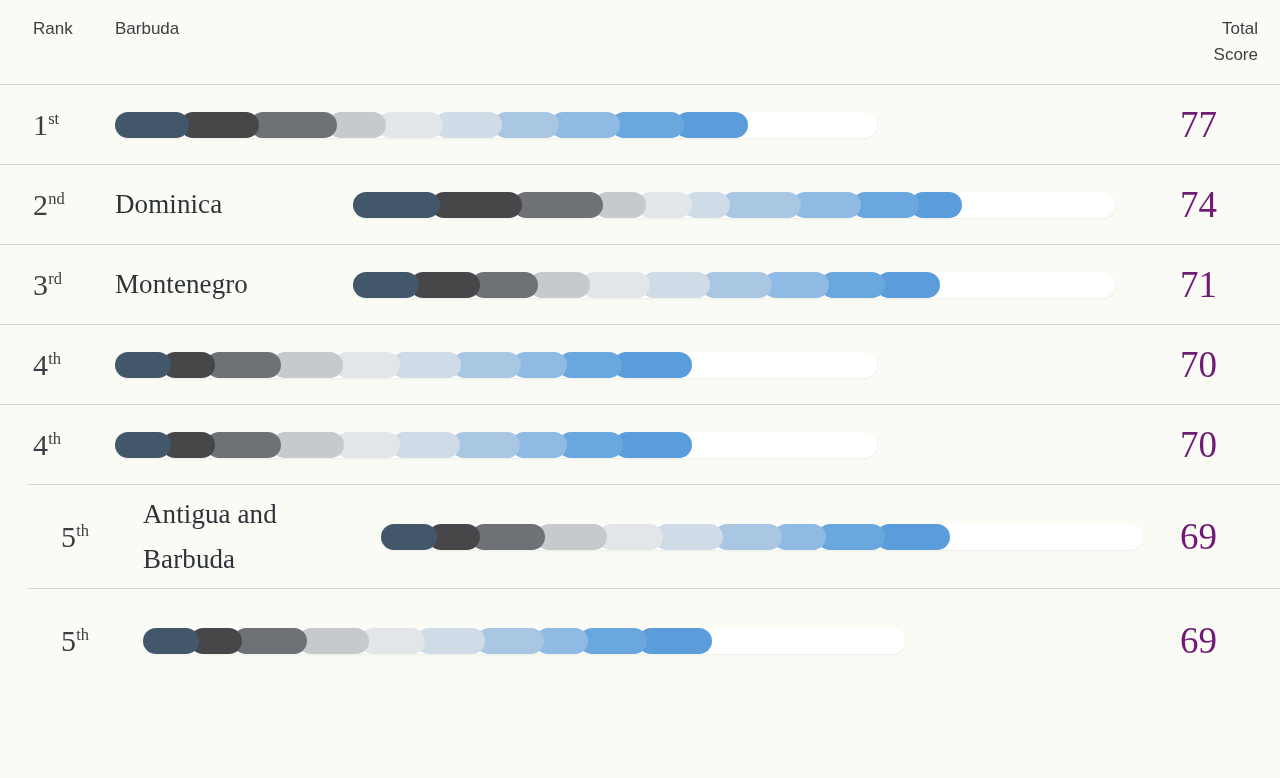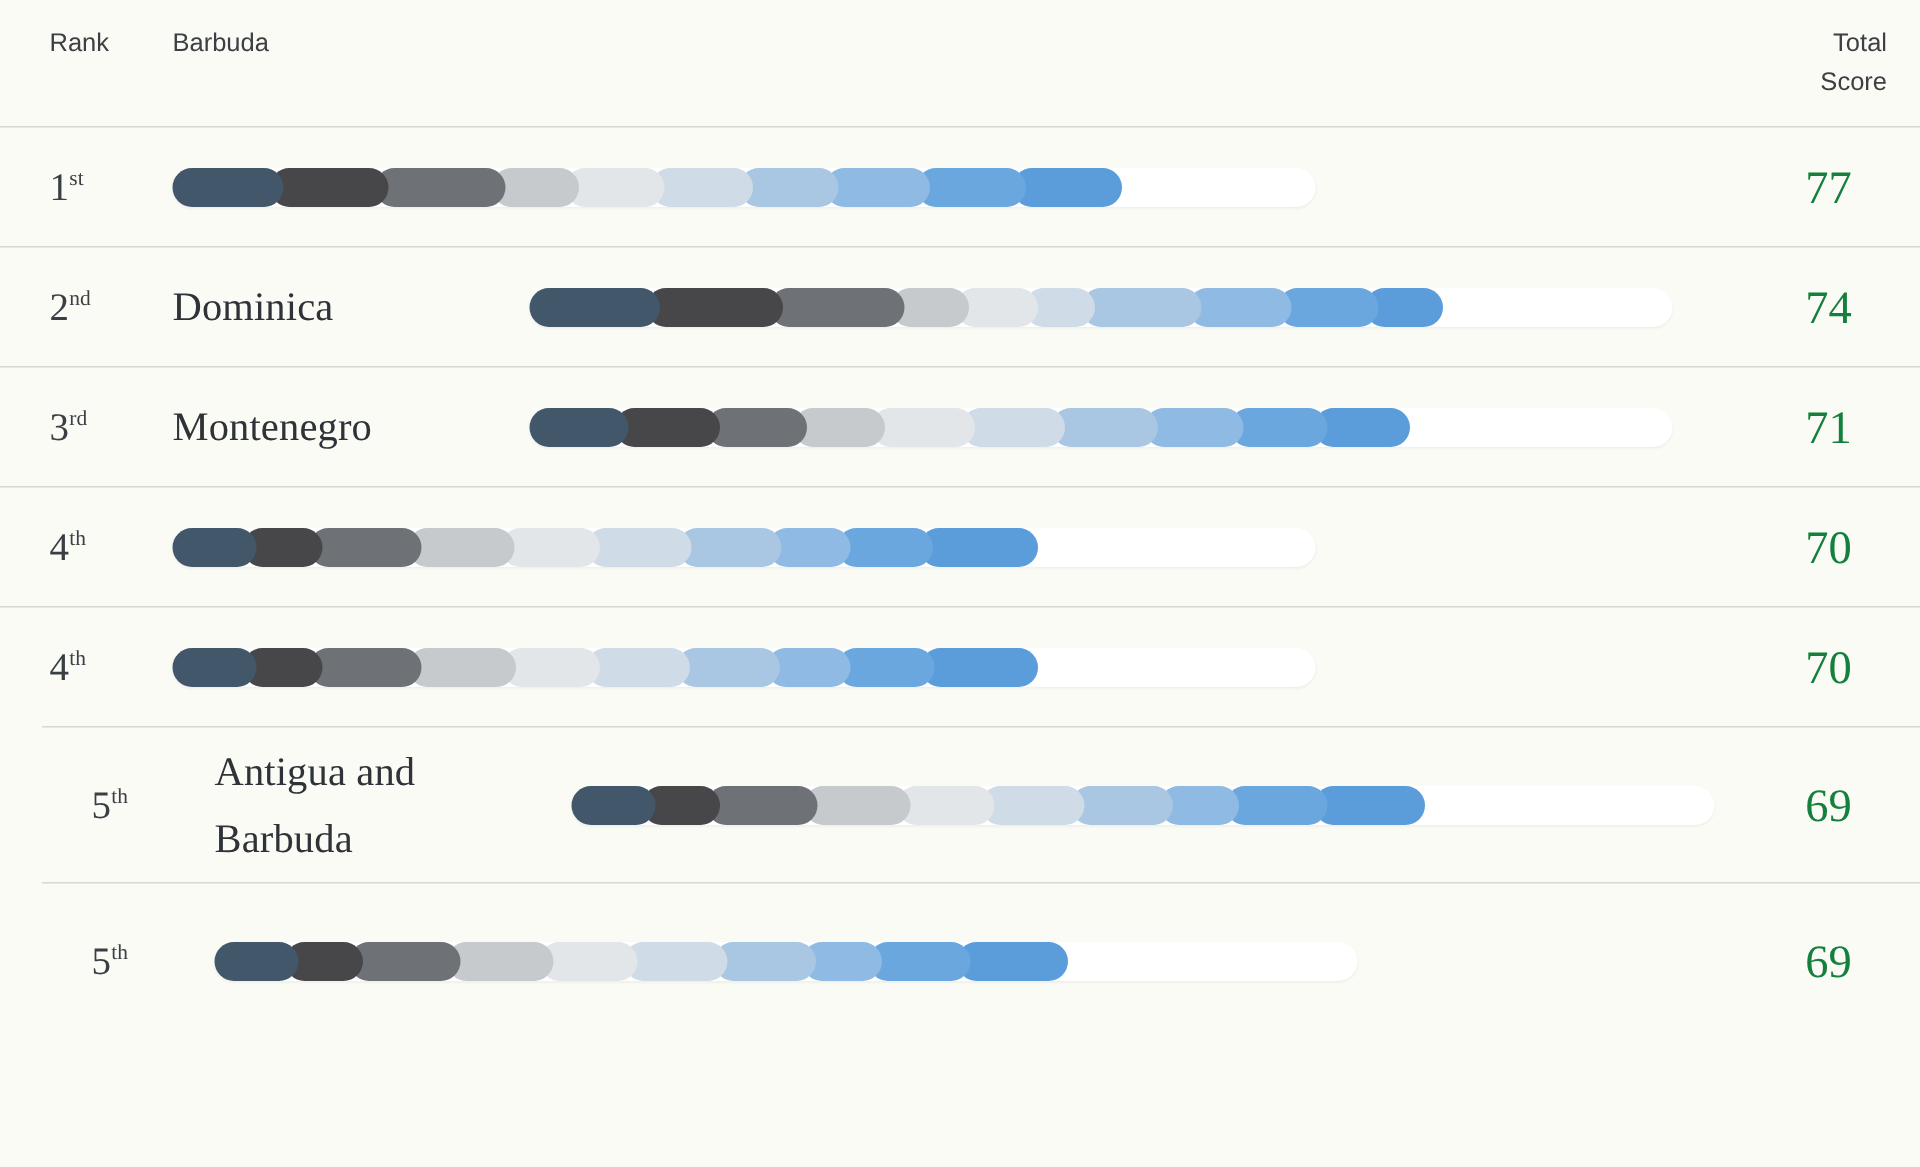--- a/index.html
+++ b/index.html
@@ -52,21 +52,21 @@
     padding: 0 22px 0 33px;
     border-top: 1px solid #d8d8d2;
     position: relative;
   }
   .row.h1 { height: 80px; }
   .row.h2 { height: 104px; margin-left: 28px; }
 
   .cell-rank {
     width: 82px; flex: 0 0 82px;
     font-family: "Liberation Serif", serif;
-    font-size: 26px;
+    font-size: 30px;
     color: #3a3f44;
     line-height: 1;
     letter-spacing: .2px;
   }
   .cell-rank sup {
     font-size: 0.55em;
     vertical-align: super;
     line-height: 0;
     letter-spacing: 0;
   }
@@ -106,24 +106,24 @@
   .seg {
     height: 26px;
     border-radius: 13px;
     margin-right: -9px;
     position: relative;
   }
   .seg:last-child { margin-right: 0; }
 
   .cell-score {
     width: 78px; flex: 0 0 78px;
-    text-align: center;
+    text-align: left;
     font-family: "Liberation Serif", serif;
-    font-size: 31px;
-    color: #15803d;
+    font-size: 37px;
+    color: #701a75;
     line-height: 1;
   }
 </style>
 </head>
 <body>
 
 <div class="table">
 
   <div class="thead">
     <div class="th th-rank">Rank</div>

